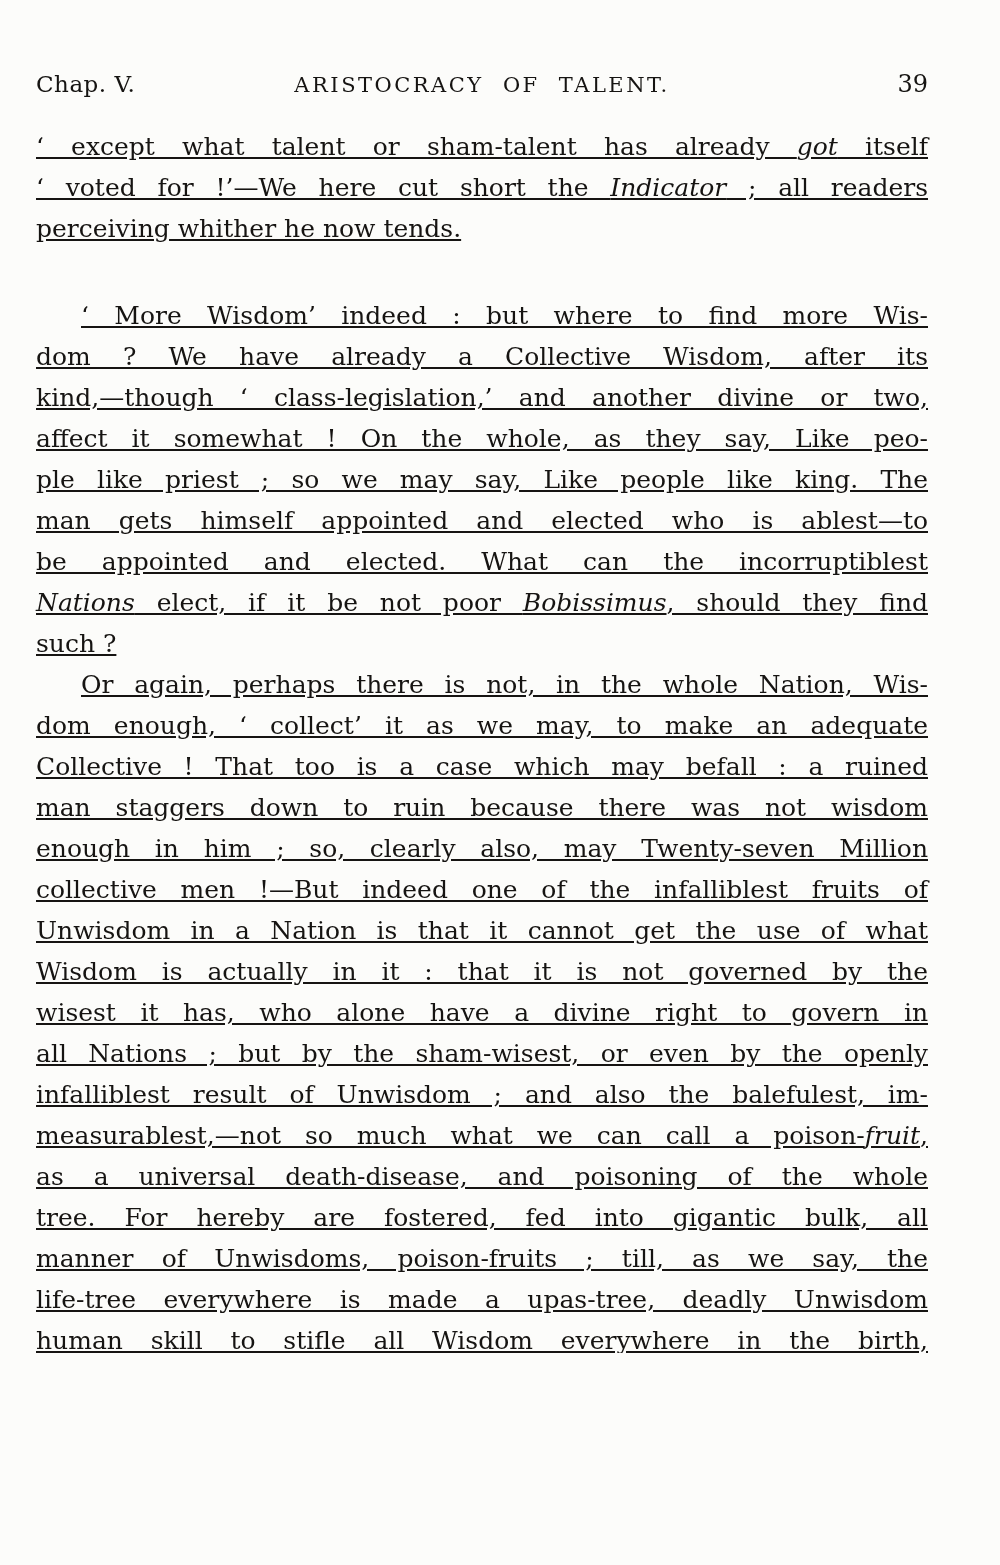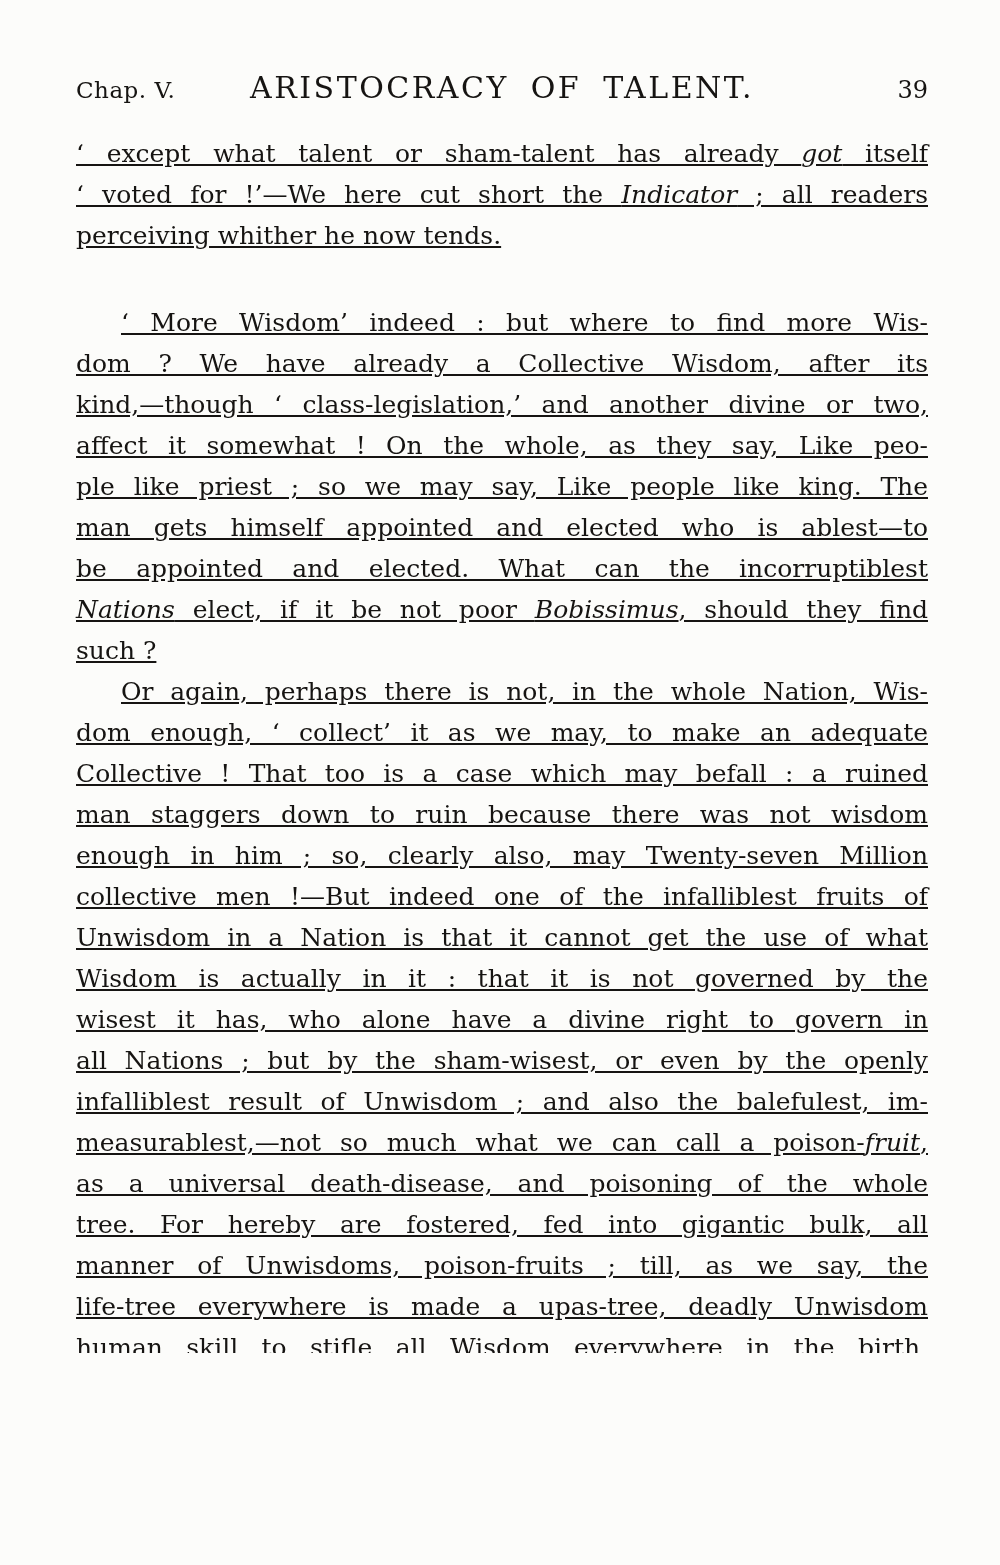--- a/index.html
+++ b/index.html
@@ -9,35 +9,35 @@
   html,body{margin:0;padding:0;}
   body{background:var(--paper);}
   .page{
     position:relative;
     width:1000px;
     height:1353px;
     box-sizing:border-box;
     background:var(--paper);
     color:var(--ink);
     font-family:"DejaVu Serif","Liberation Serif",serif;
-    padding:70px 72px 0 76px;
+    padding:70px 72px 0 36px;
     overflow:hidden;
   }
   .page-header{
     display:grid;
     grid-template-columns:1fr auto 1fr;
     align-items:baseline;
   }
   .chap{
     justify-self:start;
     font-size:23px;
     letter-spacing:0.5px;
   }
   .running-title{
-    font-size:30px;
+    font-size:21px;
     letter-spacing:2.5px;
     word-spacing:10px;
   }
   .pagenum{
     justify-self:end;
     font-size:24px;
   }
   .page-body{
     margin-top:28px;
     font-size:25px;

